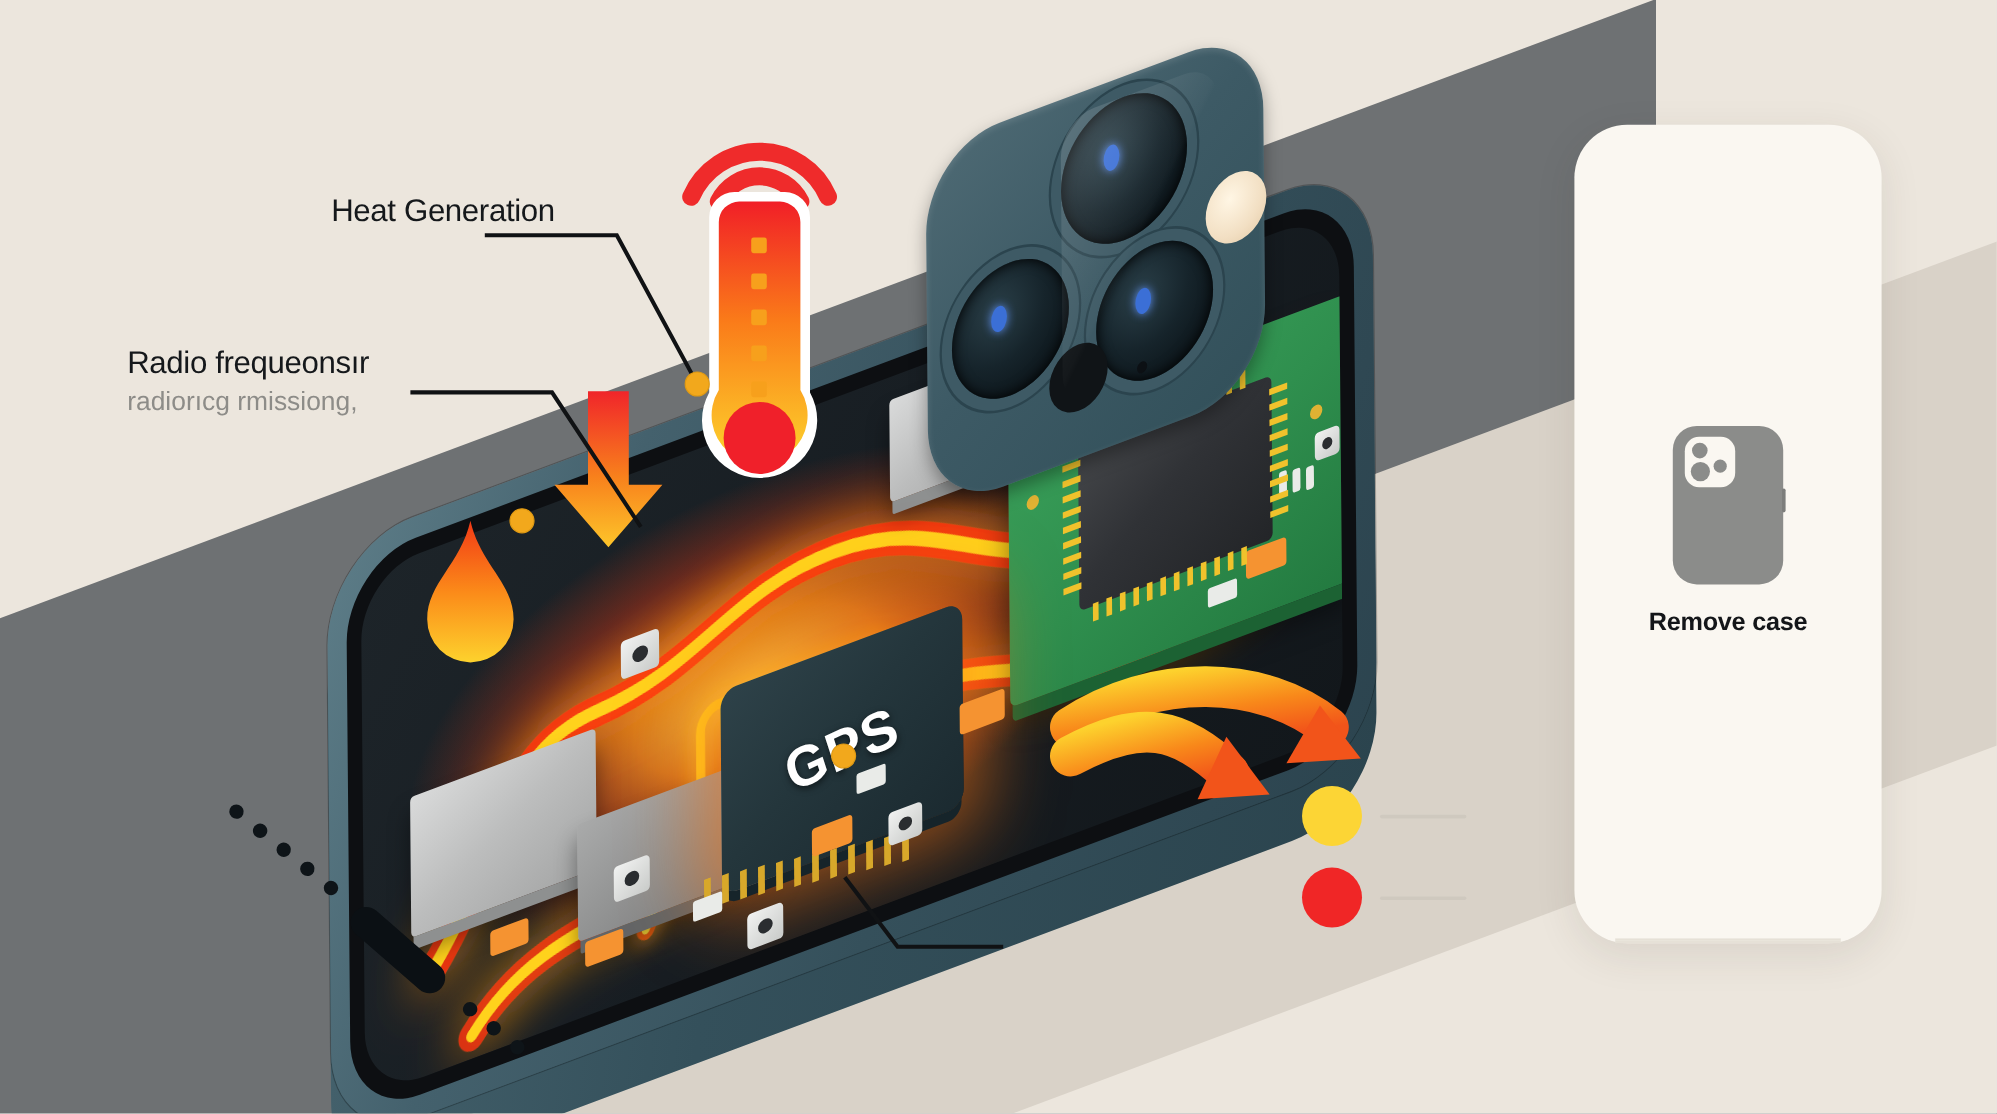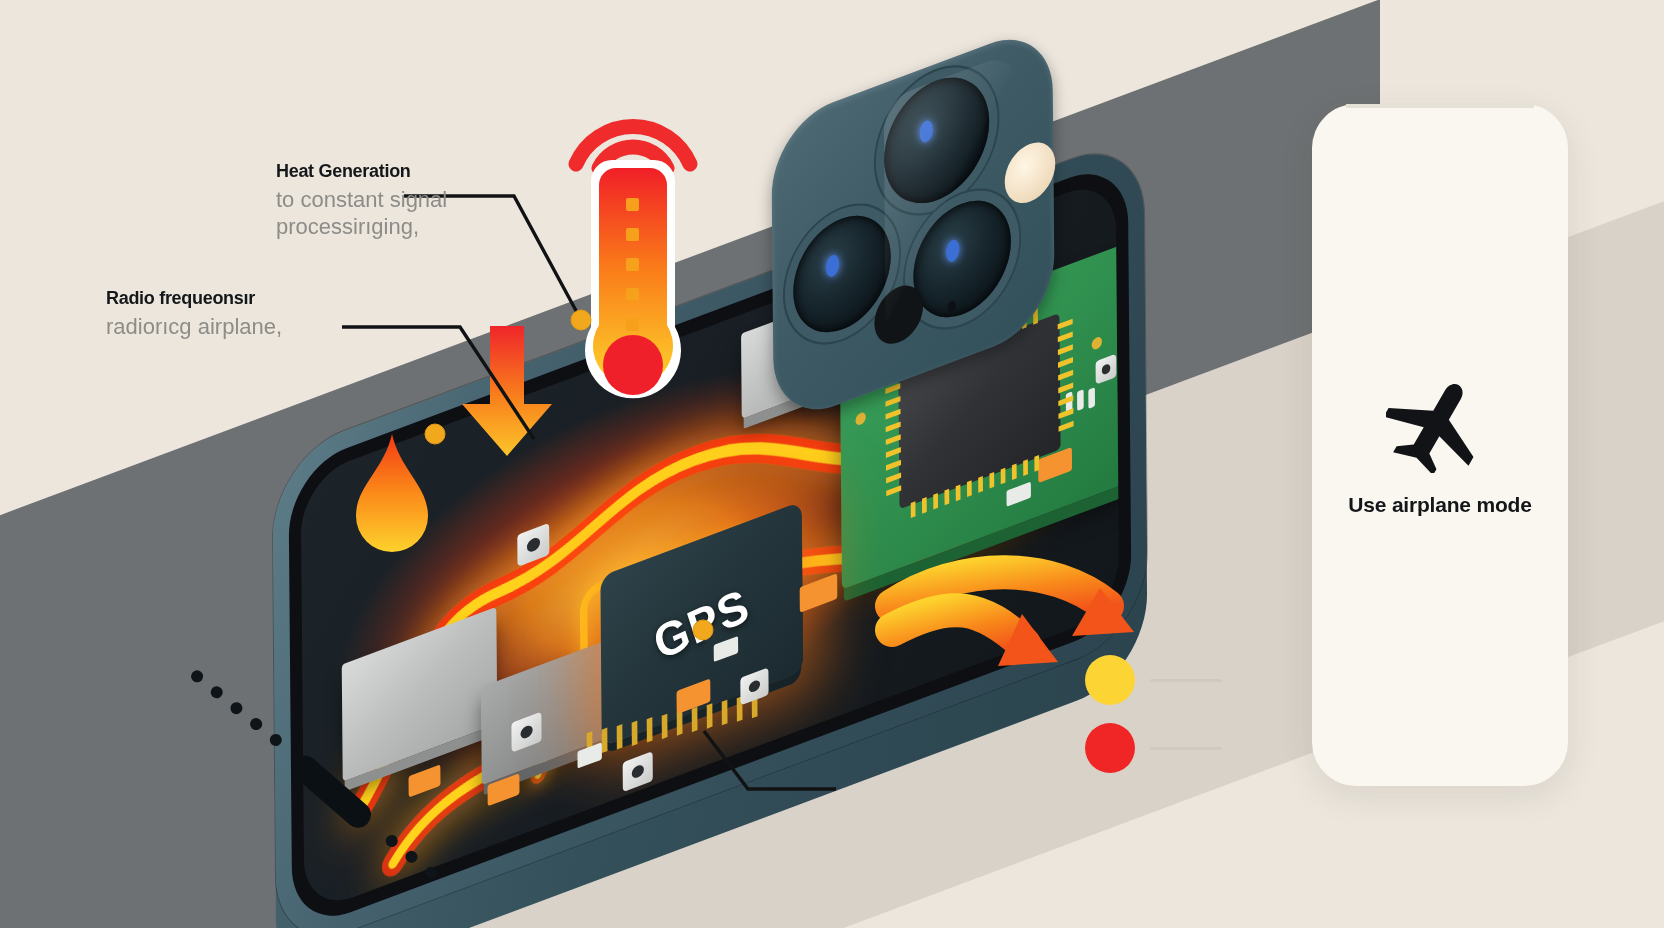--- a/index.html
+++ b/index.html
@@ -181,22 +181,22 @@
     width:40%;height:40%;border-radius:50%;
     background:#2a2d30;transform:translate(-50%,-50%);
   }
 
   
   .callout{
     position:absolute;
     max-width:330px;
   }
   .callout .c-title{
-    font-size:18px;
-    font-weight:bold;
+    font-size:26px;
+    font-weight:normal;
     color:#15181b;
     letter-spacing:-.3px;
     line-height:1.05;
     white-space:nowrap;
   }
   .callout .c-sub{
     font-size:22px;
     color:#8d8c88;
     line-height:1.25;
     margin-top:5px;
@@ -555,51 +555,48 @@
     </g>
     <g fill="#f2a81c" stroke="#e09a13" stroke-width="1">
       <circle cx="581" cy="320" r="10"></circle>
       <circle cx="435" cy="434" r="10"></circle>
       <circle cx="703" cy="630" r="10"></circle>
     </g>
   </svg>
 
   <div class="callout" style="left:276px; top:162px;">
     <div class="c-title">Heat Generation</div>
-    <div class="c-sub">
-      <div>to constant signal</div>
-      <div>processirıging,</div>
-    </div>
   </div>
 
   <div class="callout" style="left:106px; top:289px;">
     <div class="c-title">Radio frequeonsır</div>
-    <div class="c-sub">radiorıcg airplane,</div>
+    <div class="c-sub">radiorıcg rmissiong,</div>
   </div>
 
 
   <div class="legend-dot" style="left:1085px; top:655px; background:#fcd535;"></div>
   <div class="legend-line" style="left:1150px; top:679px; width:72px;"></div>
 
   <div class="legend-dot" style="left:1085px; top:723px; background:#f02626;"></div>
   <div class="legend-line" style="left:1150px; top:747px; width:72px;"></div>
 
   <div id="tips-card">
 
+    <div class="tip">
+      <div class="icon-case">
+        <div class="cam">
+          <i style="left:6px;top:5px;width:13px;height:13px;"></i>
+          <i style="left:5px;top:21px;width:16px;height:16px;"></i>
+          <i style="left:24px;top:19px;width:11px;height:11px;"></i>
+        </div>
+        <div class="btn"></div>
+      </div>
+      <div class="tip-label">Remove case</div>
+    </div>
 
     <div class="tip-div"></div>
 
 
     <div class="tip-div"></div>
 
-    <div class="tip">
-      <div class="icon-plane">
-        <svg width="108" height="96" viewBox="0 0 108 96">
-          <g fill="#111316" transform="rotate(30 54 48)">
-            <path d="M50 4 c5 0 9 5 9 11 v24 l40 20 v10 L59 58 v20 l14 10 v7 L50 88 l-23 7 v-7 l14 -10 V58 L1 69 V59 l40 -20 V15 c0-6 4-11 9-11 z"></path>
-          </g>
-        </svg>
-      </div>
-      <div class="tip-label">Use airplane mode</div>
-    </div>
   </div>
 
 </div>
 
 </body></html>

